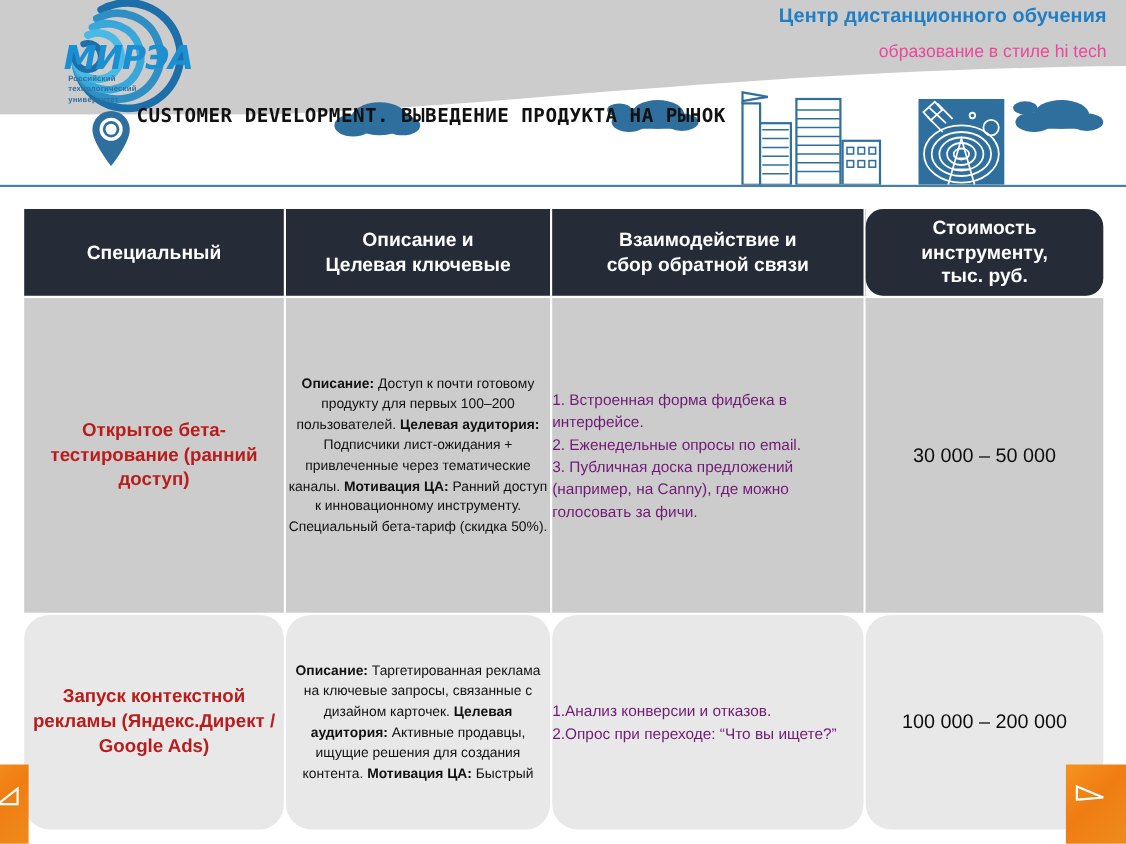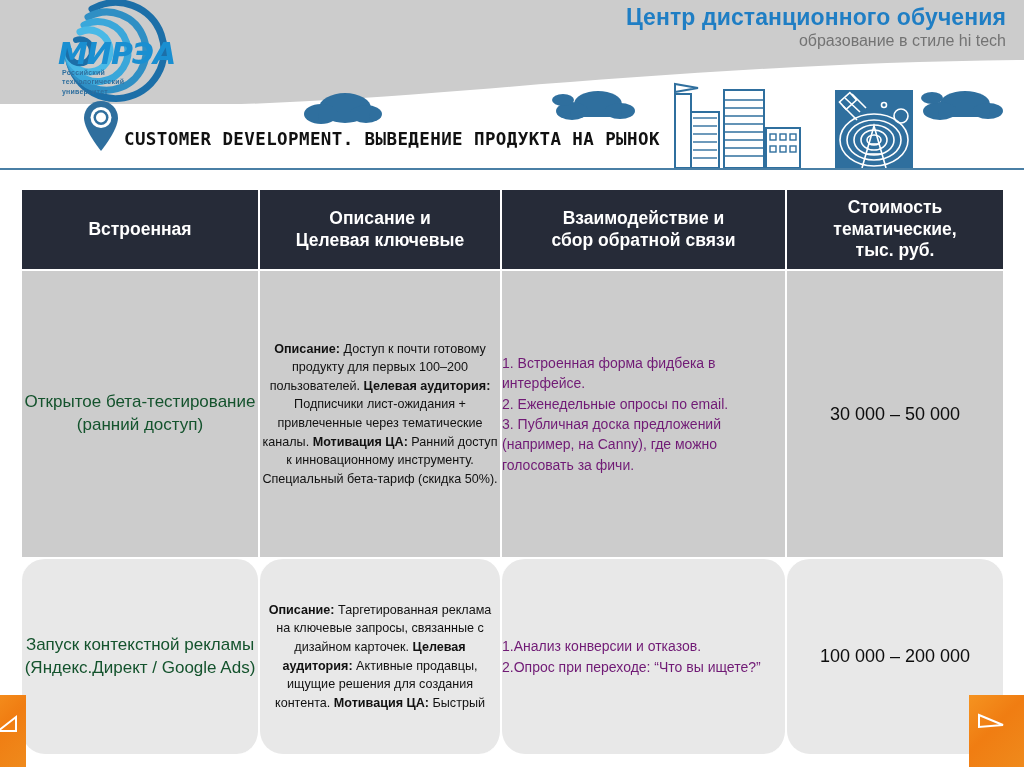--- a/index.html
+++ b/index.html
@@ -39,30 +39,30 @@
     height: 60px;
   }
   .header-title-block {
     position: absolute;
     right: 18px;
     top: 4px;
     text-align: right;
     line-height: 1.15;
   }
   .cdo-title {
-    font-size: 23px;
+    font-size: 18px;
     font-weight: bold;
     color: #1f7ec4;
     letter-spacing: 0.1px;
     white-space: nowrap;
   }
   .cdo-sub {
     font-size: 16px;
-    color: #737373;
-    margin-top: 2px;
+    color: #ec4899;
+    margin-top: 14px;
     white-space: nowrap;
   }
 
   
   .logo-wrap {
     position: absolute;
     left: 6px; top: 0;
     width: 178px; height: 104px;
   }
   .logo-text {
@@ -87,21 +87,21 @@
 
   
   .pin {
     position: absolute;
     left: 83px; top: 100px;
     width: 36px; height: 52px;
   }
   .slide-title {
     position: absolute;
     left: 124px;
-    top: 128px;
+    top: 95px;
     width: 620px;
     font-family: "DejaVu Sans Mono", monospace;
     font-size: 17.5px;
     font-weight: bold;
     line-height: 1.28;
     color: #111111;
     letter-spacing: 0.4px;
     text-transform: uppercase;
   }
   .title-underline {
@@ -133,39 +133,39 @@
     color: #ffffff;
     font-weight: bold;
     font-size: 17.5px;
     text-align: center;
     line-height: 1.25;
     padding: 12px 8px;
     border-right: 2px solid #ffffff;
     height: 79px;
     box-sizing: border-box;
   }
-  .th-cell.last { border-right: none; }
+  .th-cell.last { border-right: none; border-radius: 16px; }
 
   .row1 td { background: #cccccc; }
   .row2 td { background: #e8e8e8; }
 
   .cell {
     border-right: 2px solid #ffffff;
     border-top: 2px solid #ffffff;
     padding: 8px 10px;
     box-sizing: border-box;
   }
   .cell.last { border-right: none; }
 
   .c-name {
     text-align: center;
-    font-weight: normal;
+    font-weight: bold;
     font-size: 17px;
     line-height: 1.35;
-    color: #14532d;
+    color: #b91c1c;
   }
   .c-desc {
     font-size: 12.6px;
     line-height: 1.48;
     color: #111111;
     padding-left: 14px;
     padding-right: 6px;
     text-align: center;
   }
   .c-desc b { font-weight: bold; }
@@ -320,33 +320,33 @@
 <table class="tbl">
   <colgroup>
     <col style="width:238px">
       <col style="width:242px">
       <col style="width:285px">
       <col style="width:216px">
   </colgroup>
   <thead>
     <tr>
       <th class="th-cell">
-        <div>Встроенная</div>
+        <div>Специальный</div>
       </th>
       <th class="th-cell">
         <div>Описание и</div>
         <div>Целевая ключевые</div>
       </th>
       <th class="th-cell">
         <div>Взаимодействие и</div>
         <div>сбор обратной связи</div>
       </th>
       <th class="th-cell last">
         <div>Стоимость</div>
-        <div>тематические,</div>
+        <div>инструменту,</div>
         <div>тыс. руб.</div>
       </th>
     </tr>
   </thead>
   <tbody>
     <tr class="row1">
       <td class="cell c-name">Открытое бета-тестирование (ранний доступ)</td>
       <td class="cell c-desc">
         <b>Описание:</b><span> Доступ к почти готовому продукту для первых 100–200 пользователей.</span>
         <b>Целевая аудитория:</b><span> Подписчики лист-ожидания + привлеченные через тематические каналы.</span>

